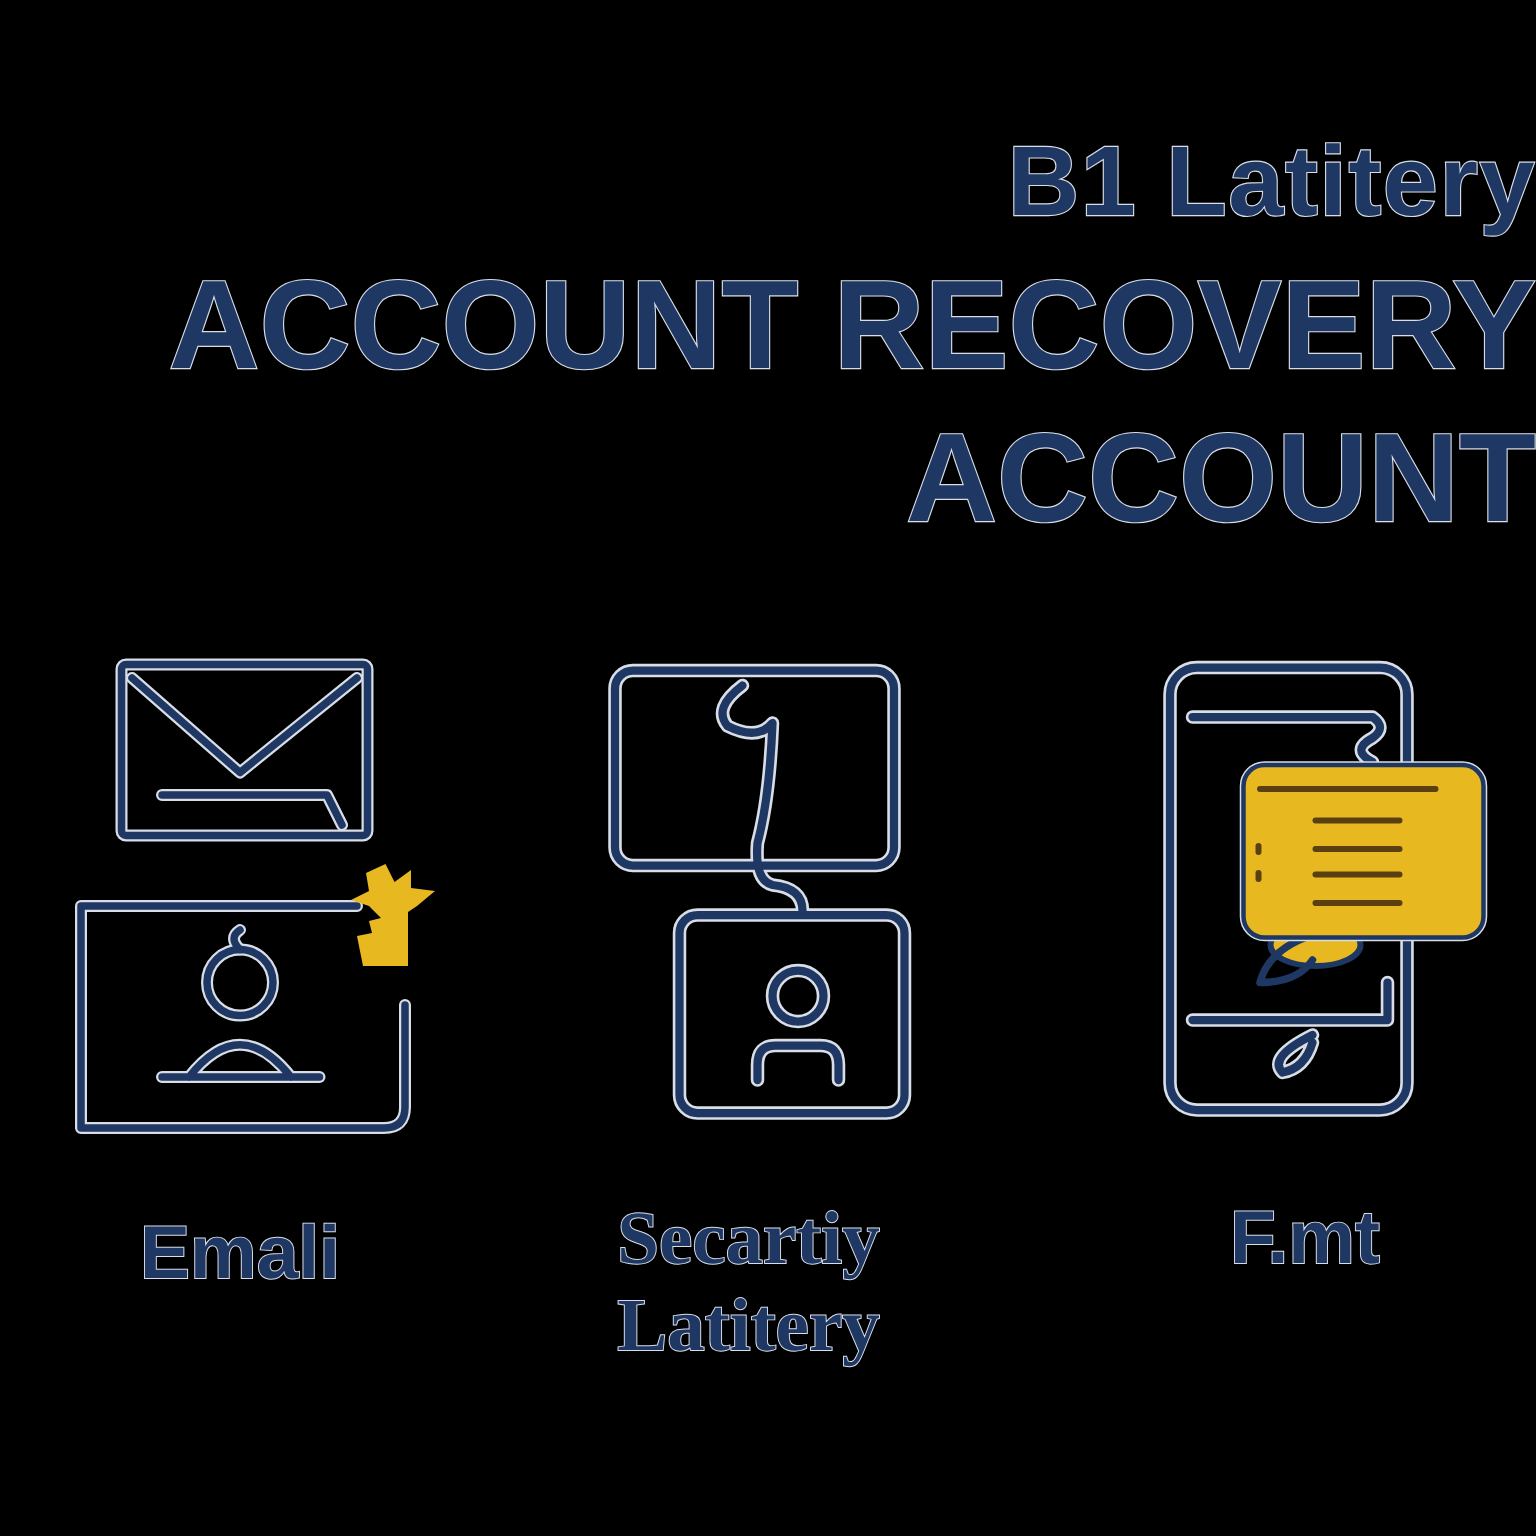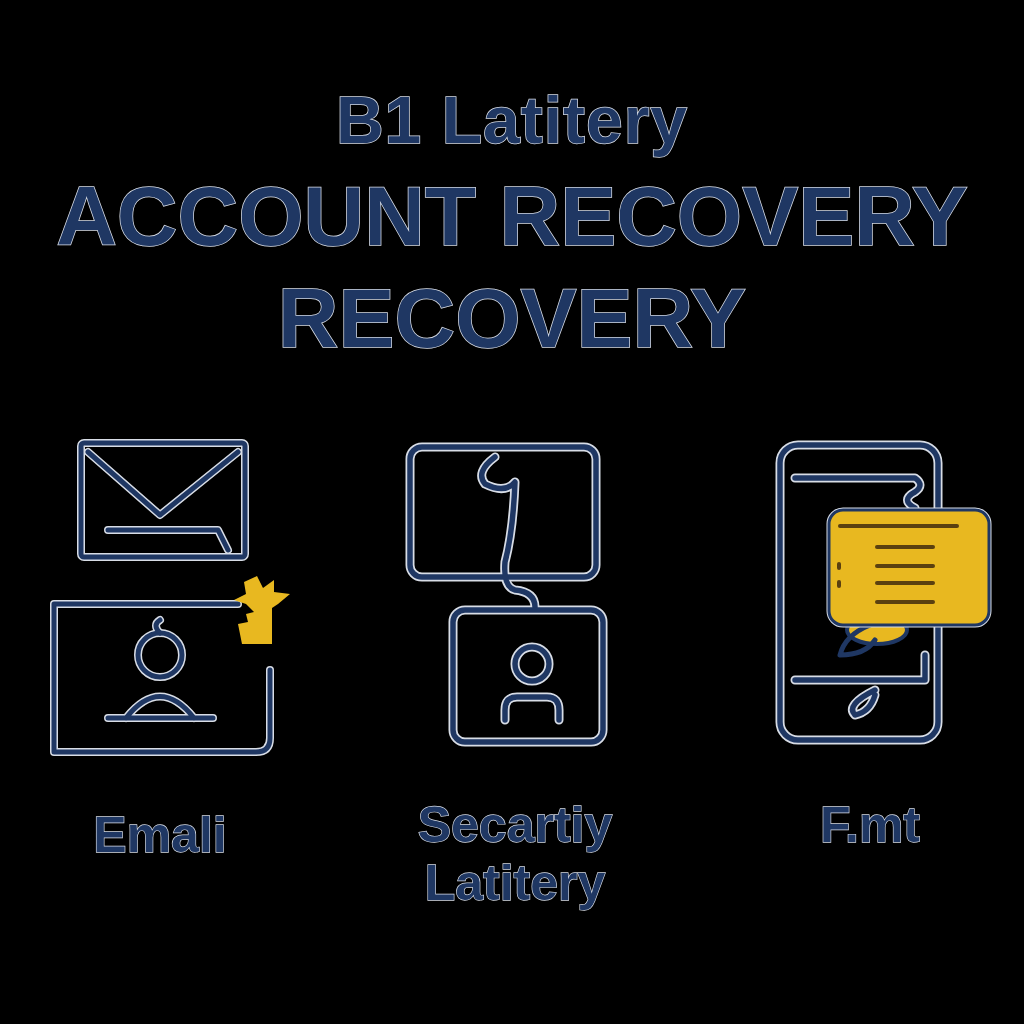--- a/index.html
+++ b/index.html
@@ -1,37 +1,37 @@
 <!DOCTYPE html>
 <html><head>
 <meta charset="utf-8">
 <style>
   html, body { margin: 0; padding: 0; background: #000; }
   body { width: 1024px; height: 1024px; position: relative; overflow: hidden; font-family: "Liberation Sans", sans-serif; }
   .txt {
-    position: absolute; left: 0; width: 1024px; text-align: center;
+    position: absolute; left: 0; width: 1024px; text-align: right;
     color: #1f3763; font-weight: bold;
     -webkit-text-stroke: 1.5px #d8dde6;
     paint-order: stroke fill;
   }
   #brand { top: 82px; font-size: 66px; letter-spacing: 1px; }
   #title1 { top: 168px; font-size: 84px; letter-spacing: 0px; transform: scaleX(1.0); }
   #title2 { top: 270px; font-size: 84px; }
   .label { position: absolute; text-align: center; color: #1f3763; font-weight: bold; font-size: 50px; line-height: 58px; -webkit-text-stroke: 1.3px #d8dde6; paint-order: stroke fill; }
   #lbl-email { left: 40px; width: 240px; top: 806px; }
-  #lbl-sec { left: 360px; width: 310px; top: 796px; }
+  #lbl-sec { left: 344px; width: 310px; top: 796px; font-family: Liberation Serif, serif; }
   #lbl-sms { left: 730px; width: 280px; top: 796px; }
   svg.icon { position: absolute; overflow: visible; }
 </style>
 </head>
 <body>
 
 <div id="brand" class="txt">B1 Latitery</div>
 <div id="title1" class="txt">ACCOUNT RECOVERY</div>
-<div id="title2" class="txt">RECOVERY</div>
+<div id="title2" class="txt">ACCOUNT</div>
 
 <div>
   <svg class="icon" style="left:78px;top:440px" width="170" height="120" viewBox="0 0 170 120">
     <g fill="none" stroke-linecap="round" stroke-linejoin="round">
       <g stroke="#d8dde6" stroke-width="8">
         <rect x="3" y="3" width="164" height="114" rx="3"></rect>
         <path d="M10 12 L82 75 L160 12"></path>
         <path d="M30 90 L140 90 L150 110"></path>
       </g>
       <g stroke="#1f3763" stroke-width="5">

